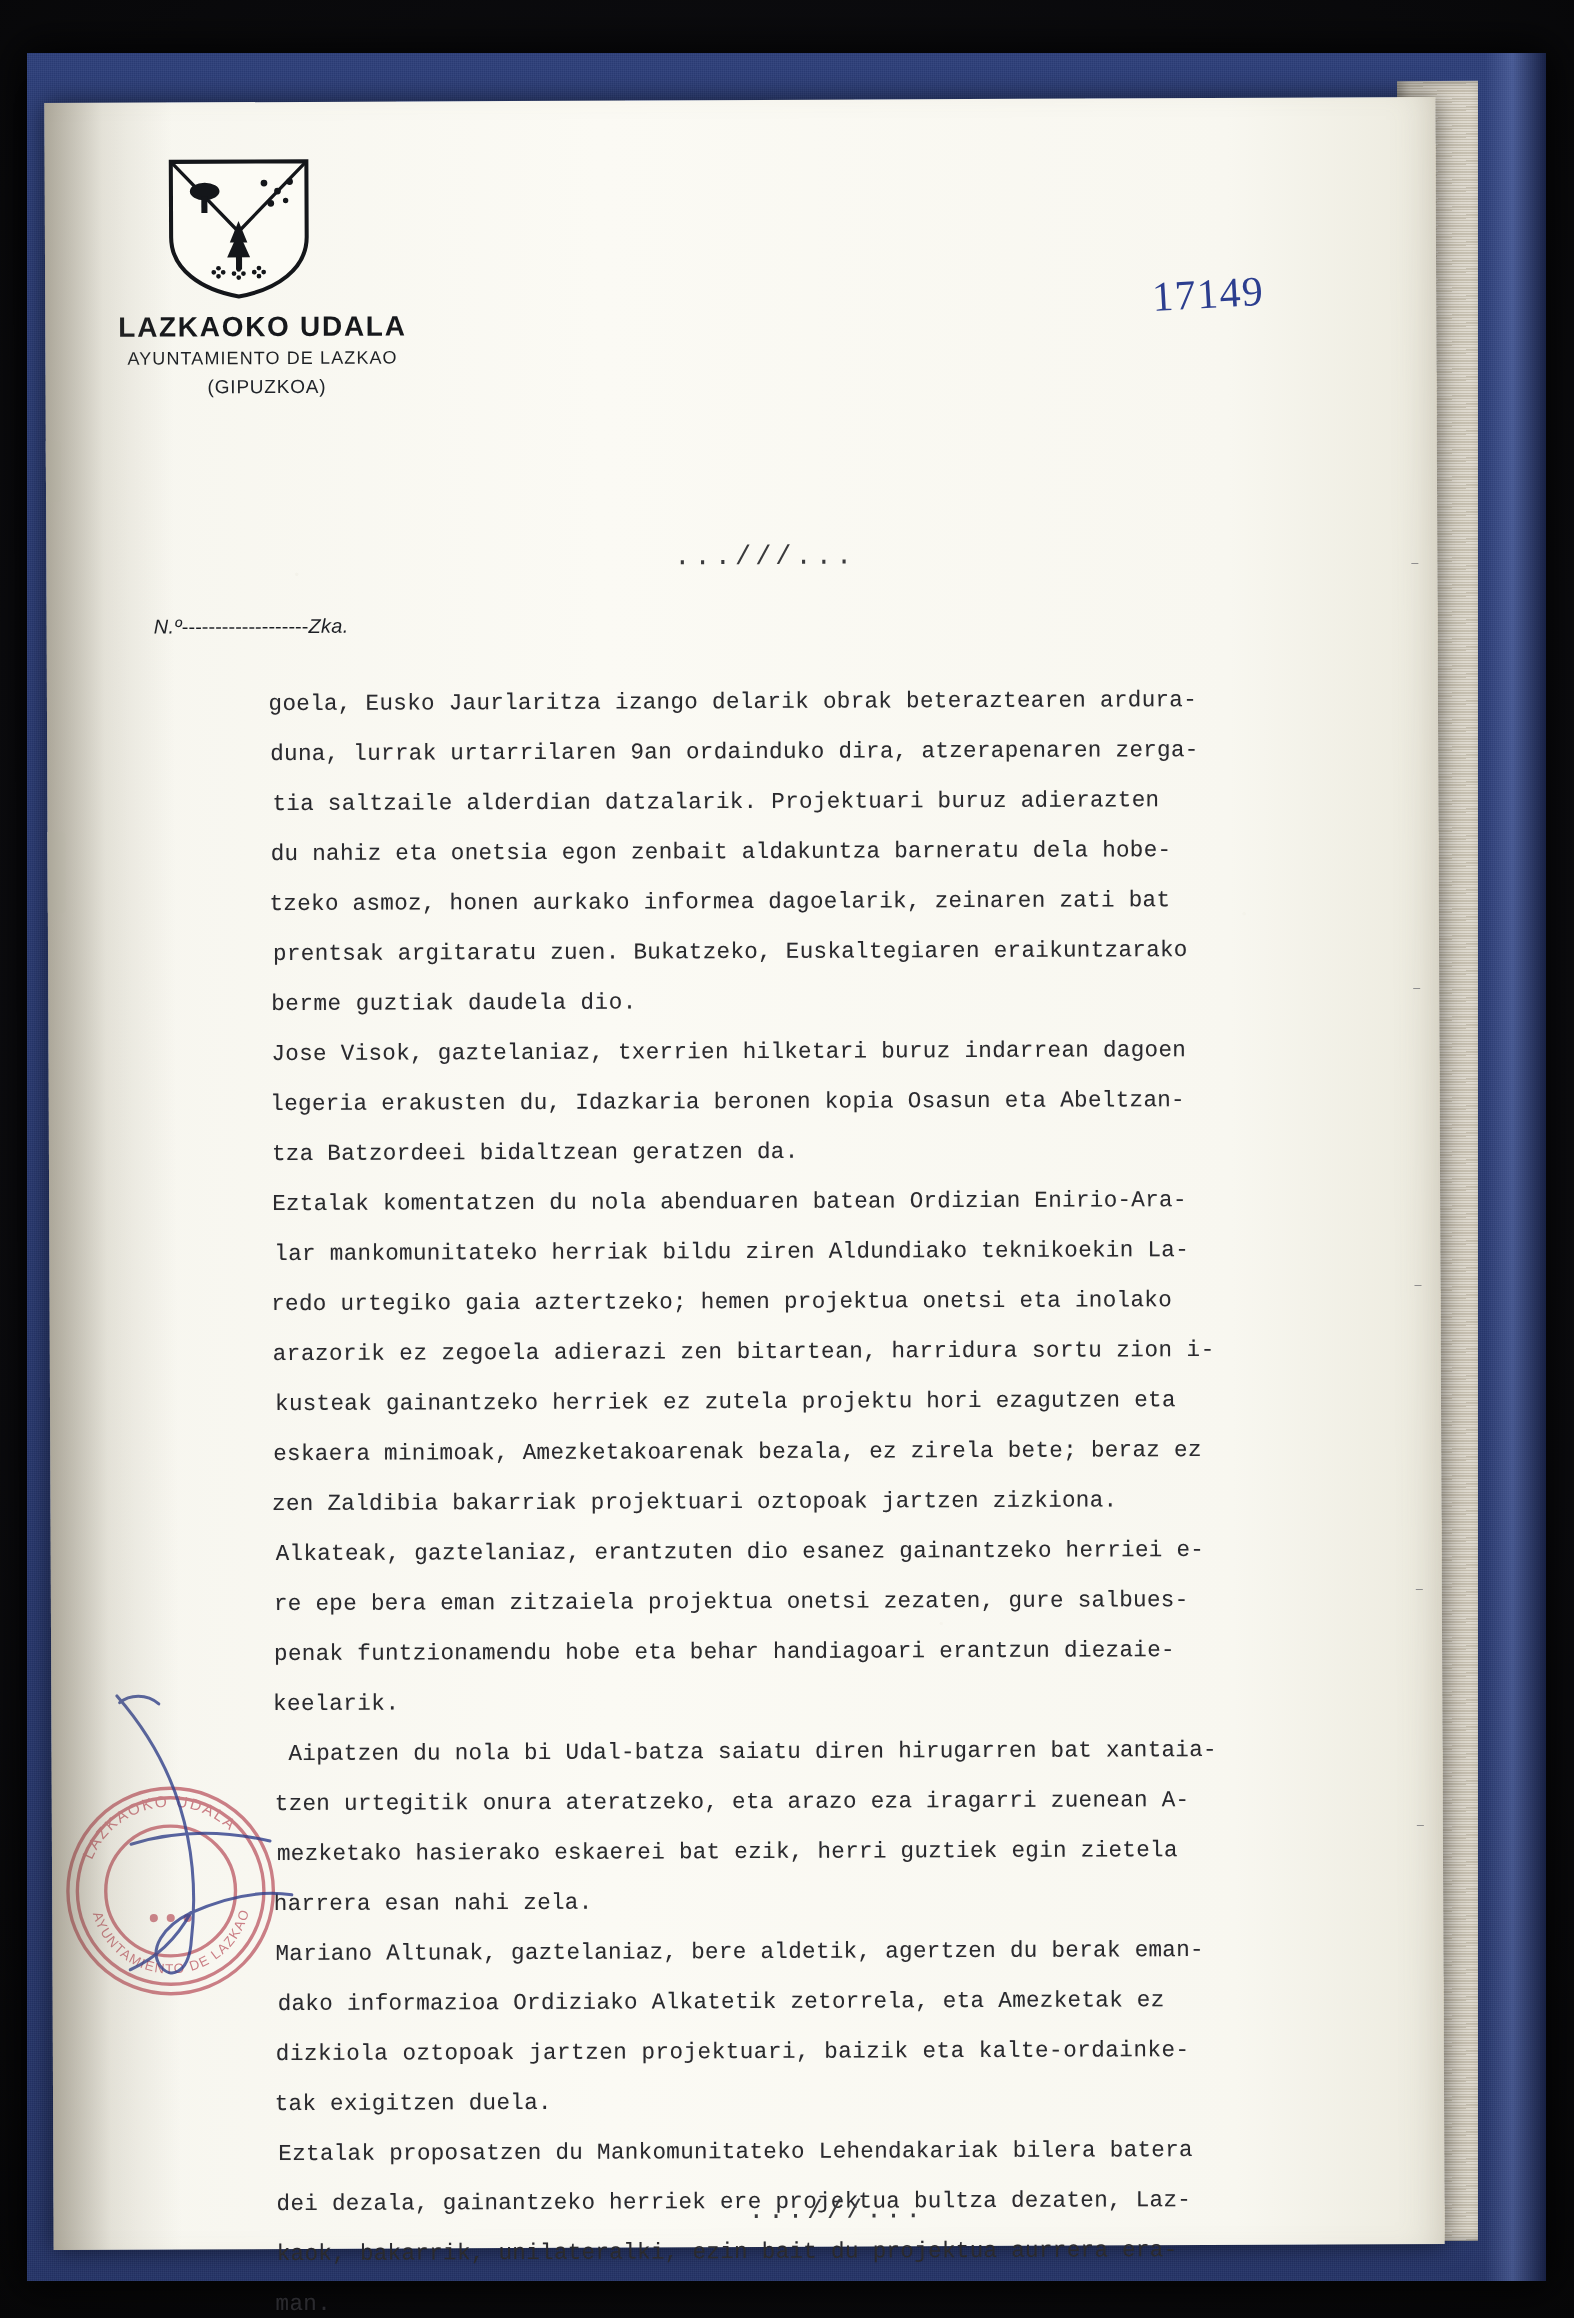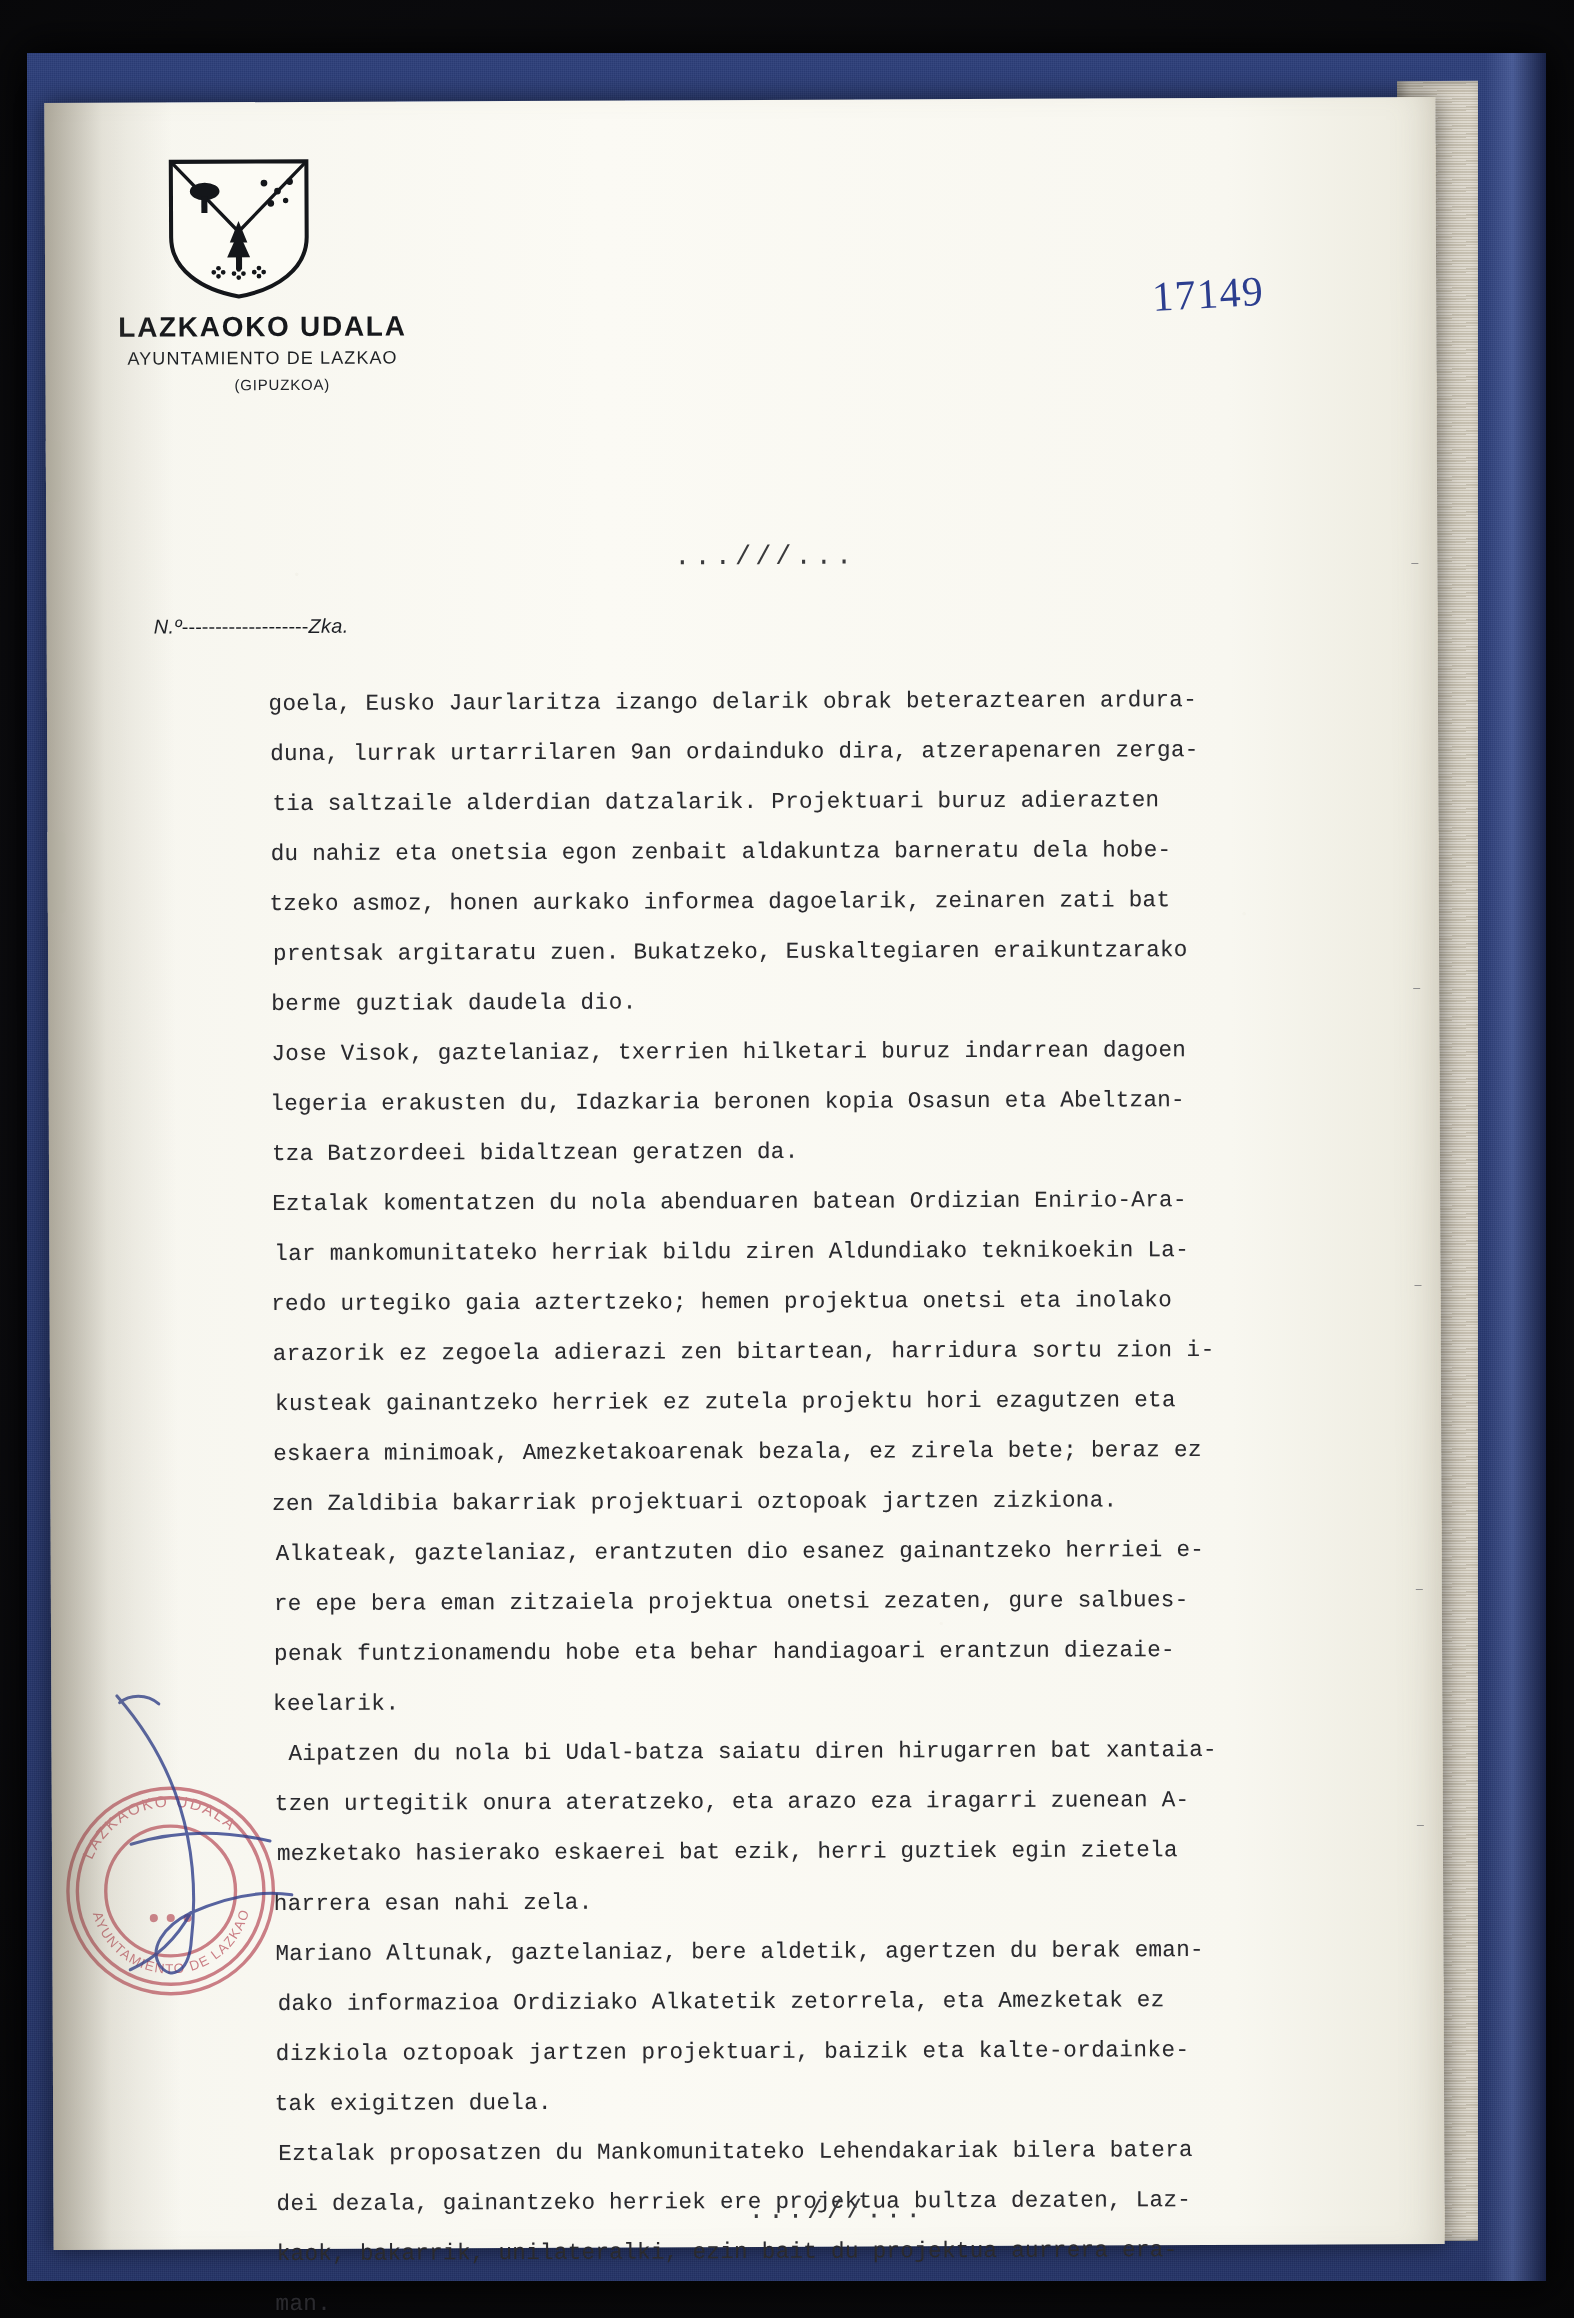--- a/index.html
+++ b/index.html
@@ -133,23 +133,23 @@
   #org-sub {
     position: absolute;
     left: 82px;
     top: 246px;
     font-size: 18px;
     letter-spacing: 1.1px;
     color: #1d2024;
   }
   #org-prov {
     position: absolute;
-    left: 189px;
+    left: 162px;
     top: 274px;
-    font-size: 15px;
+    font-size: 19px;
     letter-spacing: 0.8px;
     color: #20242a;
   }
 
   #folio {
     position: absolute;
     right: 172px;
     top: 172px;
     font-size: 42px;
     color: #2c3e8f;

